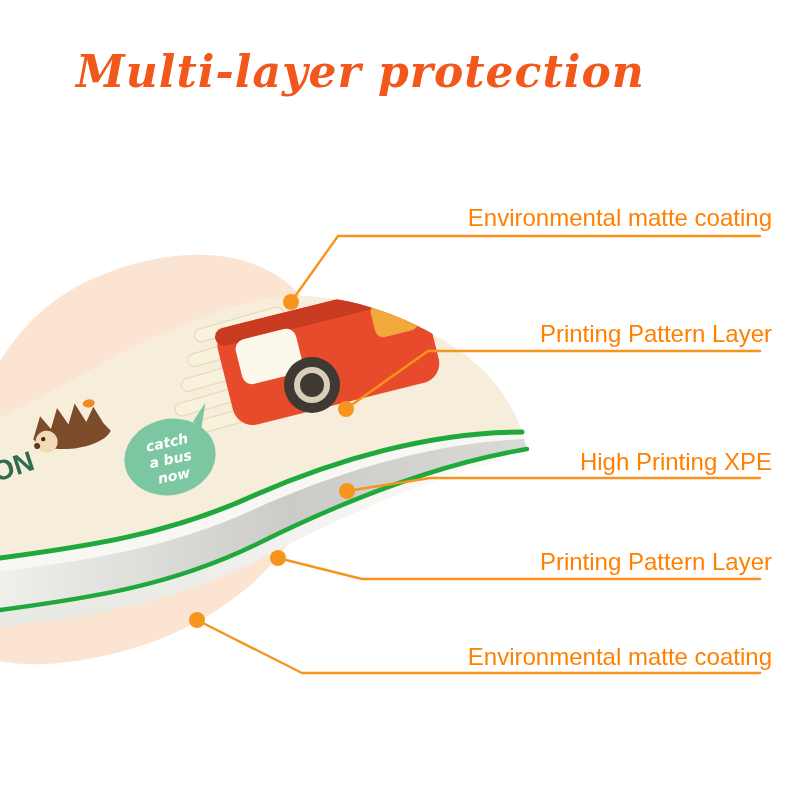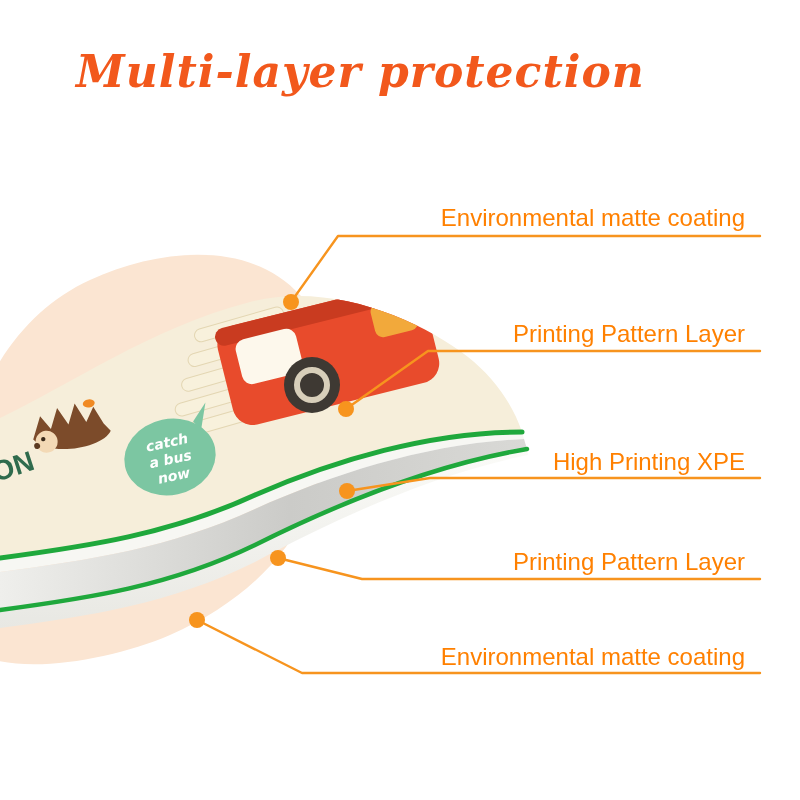--- a/index.html
+++ b/index.html
@@ -11,21 +11,21 @@
     width:800px;height:800px;background:#ffffff;overflow:hidden;position:relative;
     font-family:"Liberation Sans", sans-serif;
   }
   .stage{position:absolute;left:0;top:0;width:800px;height:800px;}
   .page-title{
     position:absolute;left:76px;top:46px;
     font-family:"DejaVu Serif", serif;font-style:italic;font-weight:700;
     font-size:44px;color:var(--title);letter-spacing:1px;white-space:nowrap;text-align:center;
   }
   .callout-label{
-    position:absolute;right:55px;font-size:24px;color:var(--label);
+    position:absolute;right:28px;font-size:24px;color:var(--label);
     white-space:nowrap;font-family:"Liberation Sans", sans-serif;
   }
   .cl-1{top:204px;} .cl-2{top:320px;} .cl-3{top:448px;} .cl-4{top:548px;} .cl-5{top:643px;}
   .ln{stroke:var(--accent);stroke-width:2.4;fill:none;stroke-linejoin:round;stroke-linecap:round;}
   .dot{fill:var(--accent);}
   .edge{stroke:var(--green);fill:none;stroke-linecap:round;}
   .bubble-txt{fill:#ffffff;font-family:"DejaVu Sans", sans-serif;font-style:italic;font-weight:700;font-size:14px;text-anchor:middle;}
 </style>
 </head>
 <body>

